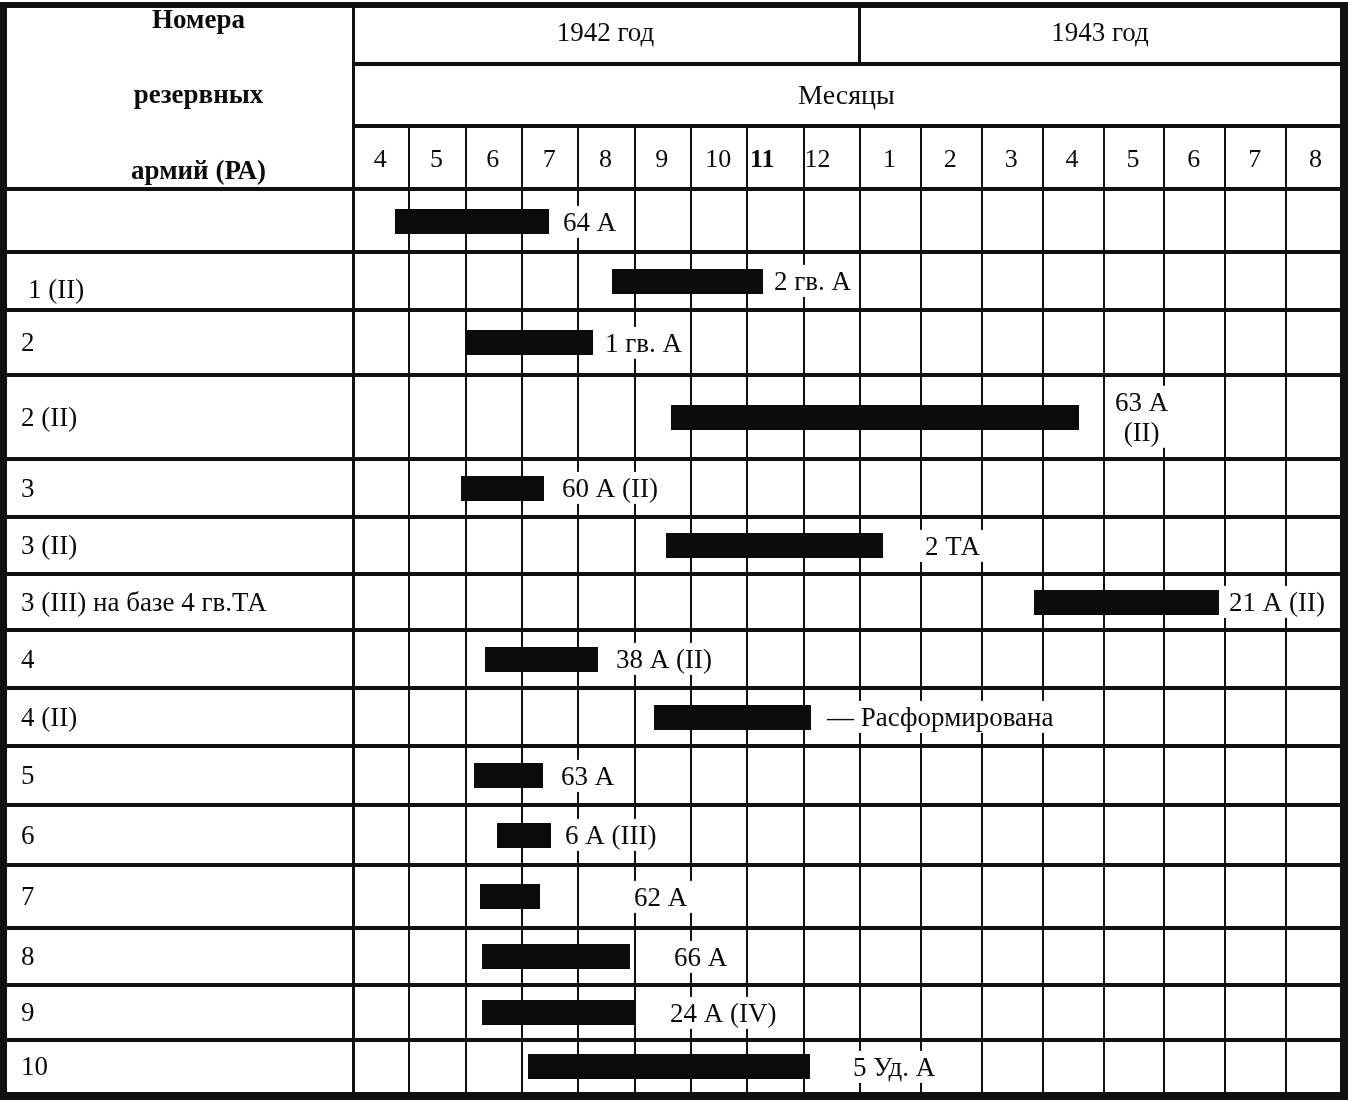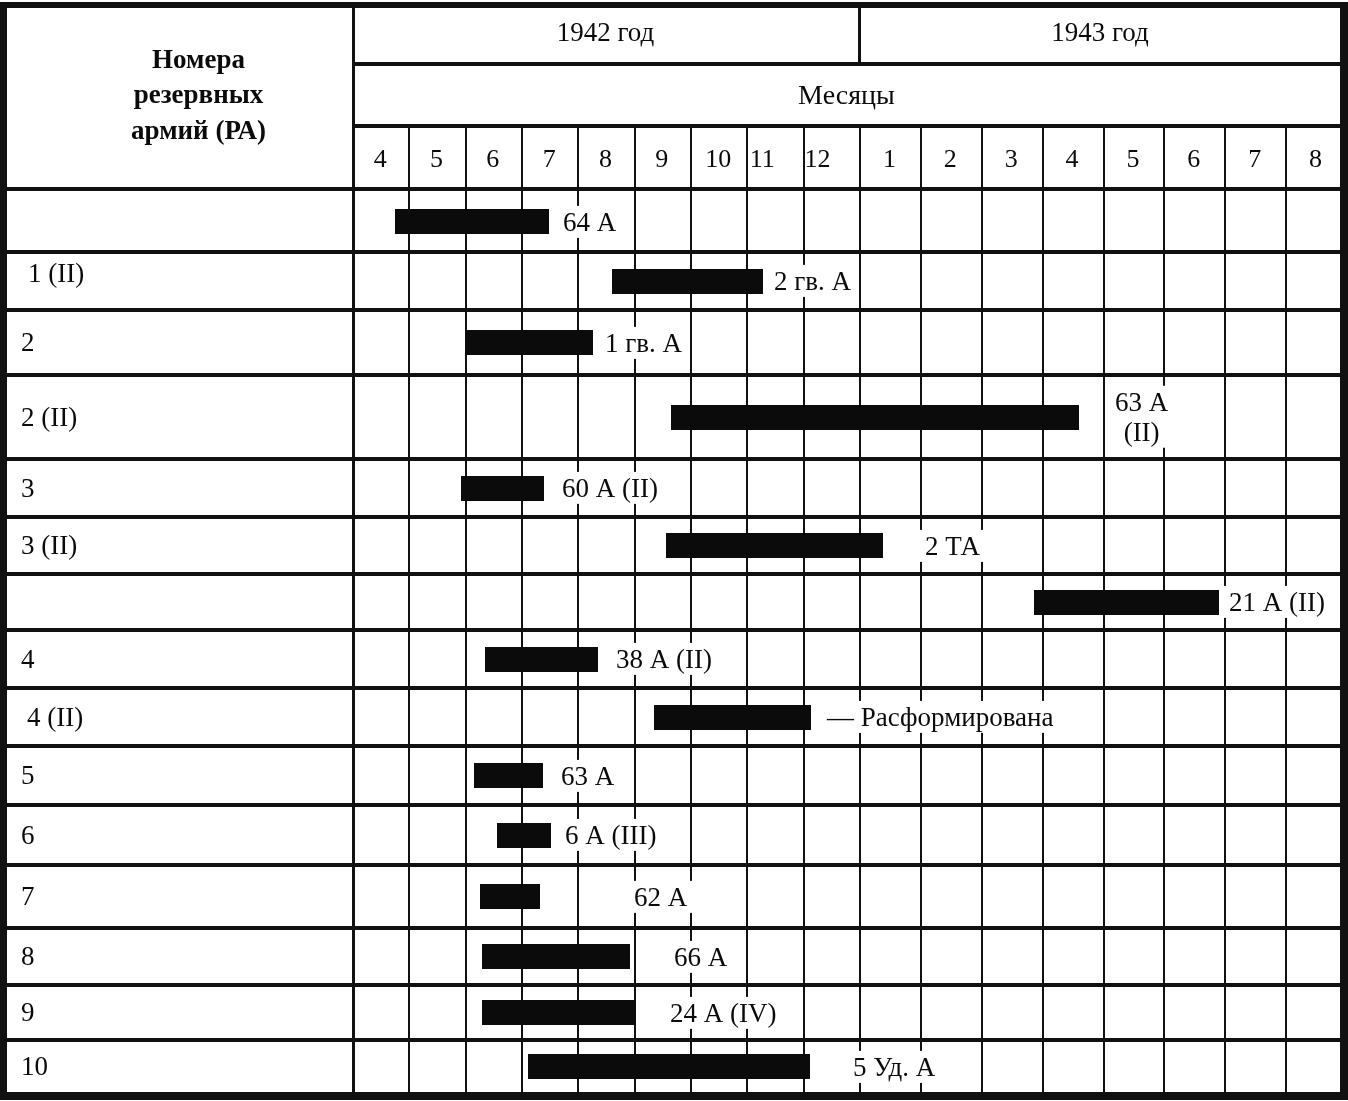--- a/index.html
+++ b/index.html
@@ -41,21 +41,21 @@
     background:#fff;padding:1px 6px;
     font-size:27px;white-space:nowrap;line-height:1.12;
     z-index:2;text-align:center;
   }
 </style>
 </head>
 <body>
 
 <div id="stage">
 
-  <div class="abs hdr-title" style="left:7px;top:2px;width:383px;height:186px;">
+  <div class="abs hdr-title" style="left:7px;top:2px;width:383px;height:186px;gap:40px;">
     <span>Номера</span>
     <span>резервных</span>
     <span>армий (РА)</span>
   </div>
 
   <div class="abs year-cell" style="left:352px;top:2px;width:507px;height:61px;text-align:right;">1942 год</div>
   <div class="abs year-cell" style="left:859px;top:2px;width:482px;height:61px;">1943 год</div>
 
   <div class="abs months-title" style="left:352px;top:65px;width:989px;height:60px;">Месяцы</div>
 
@@ -85,34 +85,34 @@
     <div class="line" style="left: 1163px; top: 126px; width: 2px; height: 966px; background: rgb(17, 17, 17);"></div>
     <div class="line" style="left: 1224px; top: 126px; width: 2px; height: 966px; background: rgb(17, 17, 17);"></div>
     <div class="line" style="left: 1285px; top: 126px; width: 2px; height: 966px; background: rgb(17, 17, 17);"></div>
     <div class="month-cell" style="left: 352px; top: 128px; width: 56.3333px; height: 61px;">4</div>
     <div class="month-cell" style="left: 408.333px; top: 128px; width: 56.3333px; height: 61px;">5</div>
     <div class="month-cell" style="left: 464.667px; top: 128px; width: 56.3333px; height: 61px;">6</div>
     <div class="month-cell" style="left: 521px; top: 128px; width: 56.3333px; height: 61px;">7</div>
     <div class="month-cell" style="left: 577.333px; top: 128px; width: 56.3333px; height: 61px;">8</div>
     <div class="month-cell" style="left: 633.667px; top: 128px; width: 56.3333px; height: 61px;">9</div>
     <div class="month-cell" style="left: 690px; top: 128px; width: 56.3333px; height: 61px;">10</div>
-    <div class="month-cell" style="left: 746.333px; top: 128px; width: 32px; height: 61px;">11</div>
+    <div class="month-cell" style="left: 746.333px; top: 128px; width: 32px; height: 61px; font-weight: bold;">11</div>
     <div class="month-cell" style="left: 801px; top: 128px; width: 33px; height: 61px;">12</div>
     <div class="month-cell" style="left: 859px; top: 128px; width: 60.875px; height: 61px;">1</div>
     <div class="month-cell" style="left: 919.875px; top: 128px; width: 60.875px; height: 61px;">2</div>
     <div class="month-cell" style="left: 980.75px; top: 128px; width: 60.875px; height: 61px;">3</div>
     <div class="month-cell" style="left: 1041.62px; top: 128px; width: 60.875px; height: 61px;">4</div>
     <div class="month-cell" style="left: 1102.5px; top: 128px; width: 60.875px; height: 61px;">5</div>
     <div class="month-cell" style="left: 1163.38px; top: 128px; width: 60.875px; height: 61px;">6</div>
     <div class="month-cell" style="left: 1224.25px; top: 128px; width: 60.875px; height: 61px;">7</div>
     <div class="month-cell" style="left: 1285.12px; top: 128px; width: 60.875px; height: 61px;">8</div>
     <div class="gantt-bar" style="left: 395px; top: 209px; width: 154px; height: 25px; background: rgb(11, 11, 11);"></div>
     <div class="bar-label" style="left: 557px; top: 222px;">64 А</div>
     <div class="line" style="left: 7px; top: 250px; width: 1334px; height: 4px; background: rgb(17, 17, 17);"></div>
-    <div class="row-label" style="left: 7px; top: 244px; width: 413px; height: 58px; padding-left: 21px;">1 (II)</div>
+    <div class="row-label" style="left: 7px; top: 260px; width: 413px; height: 58px; padding-left: 21px;">1 (II)</div>
     <div class="gantt-bar" style="left: 612px; top: 269px; width: 151px; height: 25px; background: rgb(11, 11, 11);"></div>
     <div class="bar-label" style="left: 768px; top: 281px;">2 гв. А</div>
     <div class="line" style="left: 7px; top: 308px; width: 1334px; height: 4px; background: rgb(17, 17, 17);"></div>
     <div class="row-label" style="left: 7px; top: 310px; width: 345px; height: 65px;">2</div>
     <div class="gantt-bar" style="left: 465px; top: 330px; width: 128px; height: 25px; background: rgb(11, 11, 11);"></div>
     <div class="bar-label" style="left: 599px; top: 343px;">1 гв. А</div>
     <div class="line" style="left: 7px; top: 373px; width: 1334px; height: 4px; background: rgb(17, 17, 17);"></div>
     <div class="row-label" style="left: 7px; top: 375px; width: 345px; height: 84px;">2 (II)</div>
     <div class="gantt-bar" style="left: 671px; top: 405px; width: 408px; height: 25px; background: rgb(11, 11, 11);"></div>
     <div class="bar-label" style="left: 1109px; top: 417px;">
@@ -121,28 +121,29 @@
     </div>
     <div class="line" style="left: 7px; top: 457px; width: 1334px; height: 4px; background: rgb(17, 17, 17);"></div>
     <div class="row-label" style="left: 7px; top: 459px; width: 345px; height: 58px;">3</div>
     <div class="gantt-bar" style="left: 461px; top: 476px; width: 83px; height: 25px; background: rgb(11, 11, 11);"></div>
     <div class="bar-label" style="left: 556px; top: 488px;">60 А (II)</div>
     <div class="line" style="left: 7px; top: 515px; width: 1334px; height: 4px; background: rgb(17, 17, 17);"></div>
     <div class="row-label" style="left: 7px; top: 517px; width: 345px; height: 57px;">3 (II)</div>
     <div class="gantt-bar" style="left: 666px; top: 533px; width: 217px; height: 25px; background: rgb(11, 11, 11);"></div>
     <div class="bar-label" style="left: 919px; top: 546px;">2 ТА</div>
     <div class="line" style="left: 7px; top: 572px; width: 1334px; height: 4px; background: rgb(17, 17, 17);"></div>
+    <div class="row-label" style="left: 7px; top: 574px; width: 345px; height: 56px;">3 (III) на базе 4 гв.ТА</div>
     <div class="gantt-bar" style="left: 1034px; top: 590px; width: 185px; height: 25px; background: rgb(11, 11, 11);"></div>
     <div class="bar-label" style="left: 1223px; top: 602px;">21 А (II)</div>
     <div class="line" style="left: 7px; top: 628px; width: 1334px; height: 4px; background: rgb(17, 17, 17);"></div>
     <div class="row-label" style="left: 7px; top: 630px; width: 345px; height: 58px;">4</div>
     <div class="gantt-bar" style="left: 485px; top: 647px; width: 113px; height: 25px; background: rgb(11, 11, 11);"></div>
     <div class="bar-label" style="left: 610px; top: 659px;">38 А (II)</div>
     <div class="line" style="left: 7px; top: 686px; width: 1334px; height: 4px; background: rgb(17, 17, 17);"></div>
-    <div class="row-label" style="left: 13px; top: 688px; width: 345px; height: 58px;">4 (II)</div>
+    <div class="row-label" style="left: 7px; top: 688px; width: 345px; height: 58px;">4 (II)</div>
     <div class="gantt-bar" style="left: 654px; top: 705px; width: 157px; height: 25px; background: rgb(11, 11, 11);"></div>
     <div class="bar-label" style="left: 821px; top: 717px;">— Расформирована</div>
     <div class="line" style="left: 7px; top: 744px; width: 1334px; height: 4px; background: rgb(17, 17, 17);"></div>
     <div class="row-label" style="left: 7px; top: 746px; width: 345px; height: 59px;">5</div>
     <div class="gantt-bar" style="left: 474px; top: 763px; width: 69px; height: 25px; background: rgb(11, 11, 11);"></div>
     <div class="bar-label" style="left: 555px; top: 776px;">63 А</div>
     <div class="line" style="left: 7px; top: 803px; width: 1334px; height: 4px; background: rgb(17, 17, 17);"></div>
     <div class="row-label" style="left: 7px; top: 805px; width: 345px; height: 60px;">6</div>
     <div class="gantt-bar" style="left: 497px; top: 823px; width: 54px; height: 25px; background: rgb(11, 11, 11);"></div>
     <div class="bar-label" style="left: 559px; top: 835px;">6 А (III)</div>

